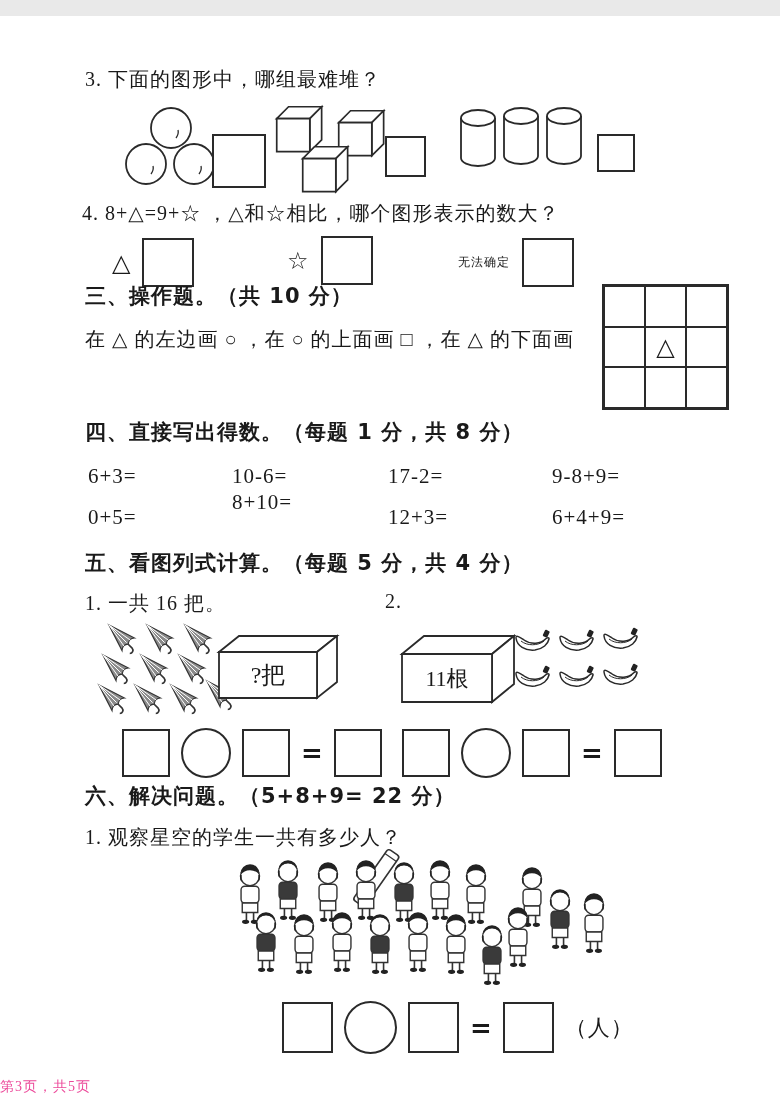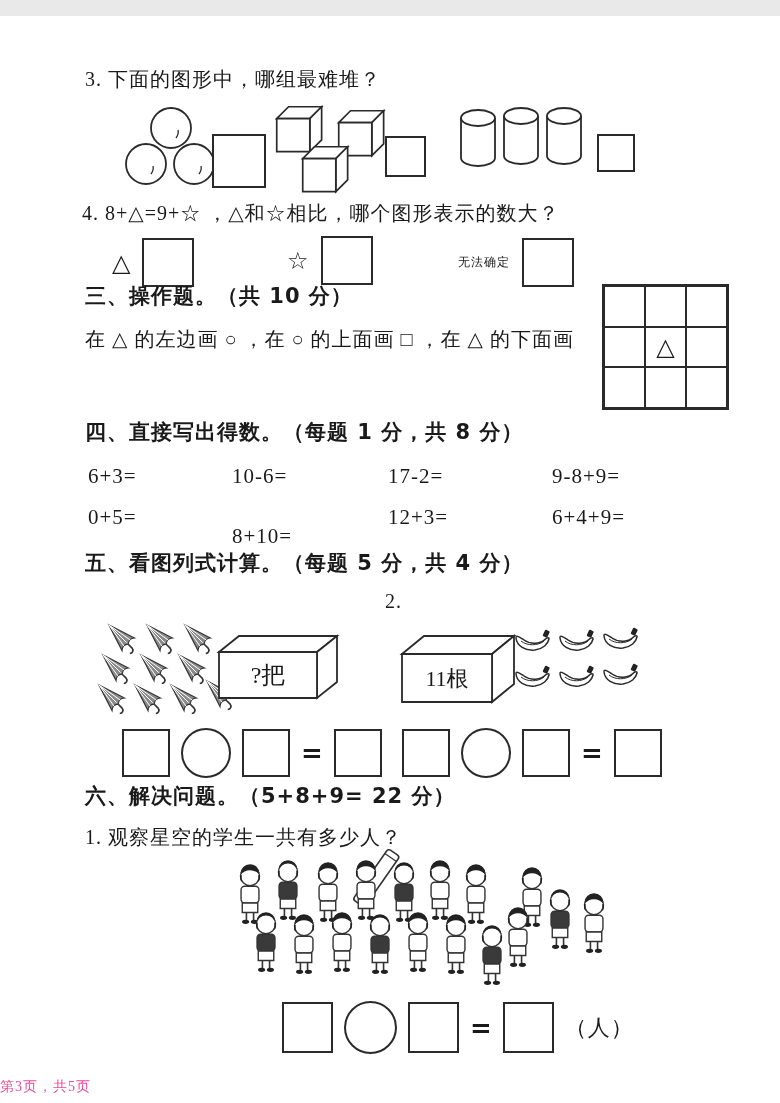--- a/index.html
+++ b/index.html
@@ -143,25 +143,26 @@
     <div class="cell"></div>
     <div class="cell"></div>
   </div>
 
   <div class="t hd" style="left:85px;top:402px">四、直接写出得数。（每题 1 分，共 8 分）</div>
   <div class="t num" style="left:88px;top:448px">6+3=</div>
   <div class="t num" style="left:232px;top:448px">10-6=</div>
   <div class="t num" style="left:388px;top:448px">17-2=</div>
   <div class="t num" style="left:552px;top:448px">9-8+9=</div>
   <div class="t num" style="left:88px;top:489px">0+5=</div>
-  <div class="t num" style="left:232px;top:508px">8+10=</div>
+  <div class="t num" style="left:232px;top:474px">8+10=</div>
   <div class="t num" style="left:388px;top:489px">12+3=</div>
   <div class="t num" style="left:552px;top:489px">6+4+9=</div>
 
   <div class="t hd" style="left:85px;top:533px">五、看图列式计算。（每题 5 分，共 4 分）</div>
+  <div class="t body-txt" style="left:85px;top:574px">1. 一共 16 把。</div>
   <div class="t body-txt" style="left:385px;top:574px">2.</div>
 
   <svg id="umbrella-field" style="left:90px;top:600px" width="168" height="106" viewBox="0 0 168 106">
       <use href="#umbrella" x="10" y="0" width="44" height="44"></use>
       <use href="#umbrella" x="48" y="0" width="44" height="44"></use>
       <use href="#umbrella" x="86" y="0" width="44" height="44"></use>
       <use href="#umbrella" x="4" y="30" width="44" height="44"></use>
       <use href="#umbrella" x="42" y="30" width="44" height="44"></use>
       <use href="#umbrella" x="80" y="30" width="44" height="44"></use>
       <use href="#umbrella" x="0" y="60" width="44" height="44"></use>

